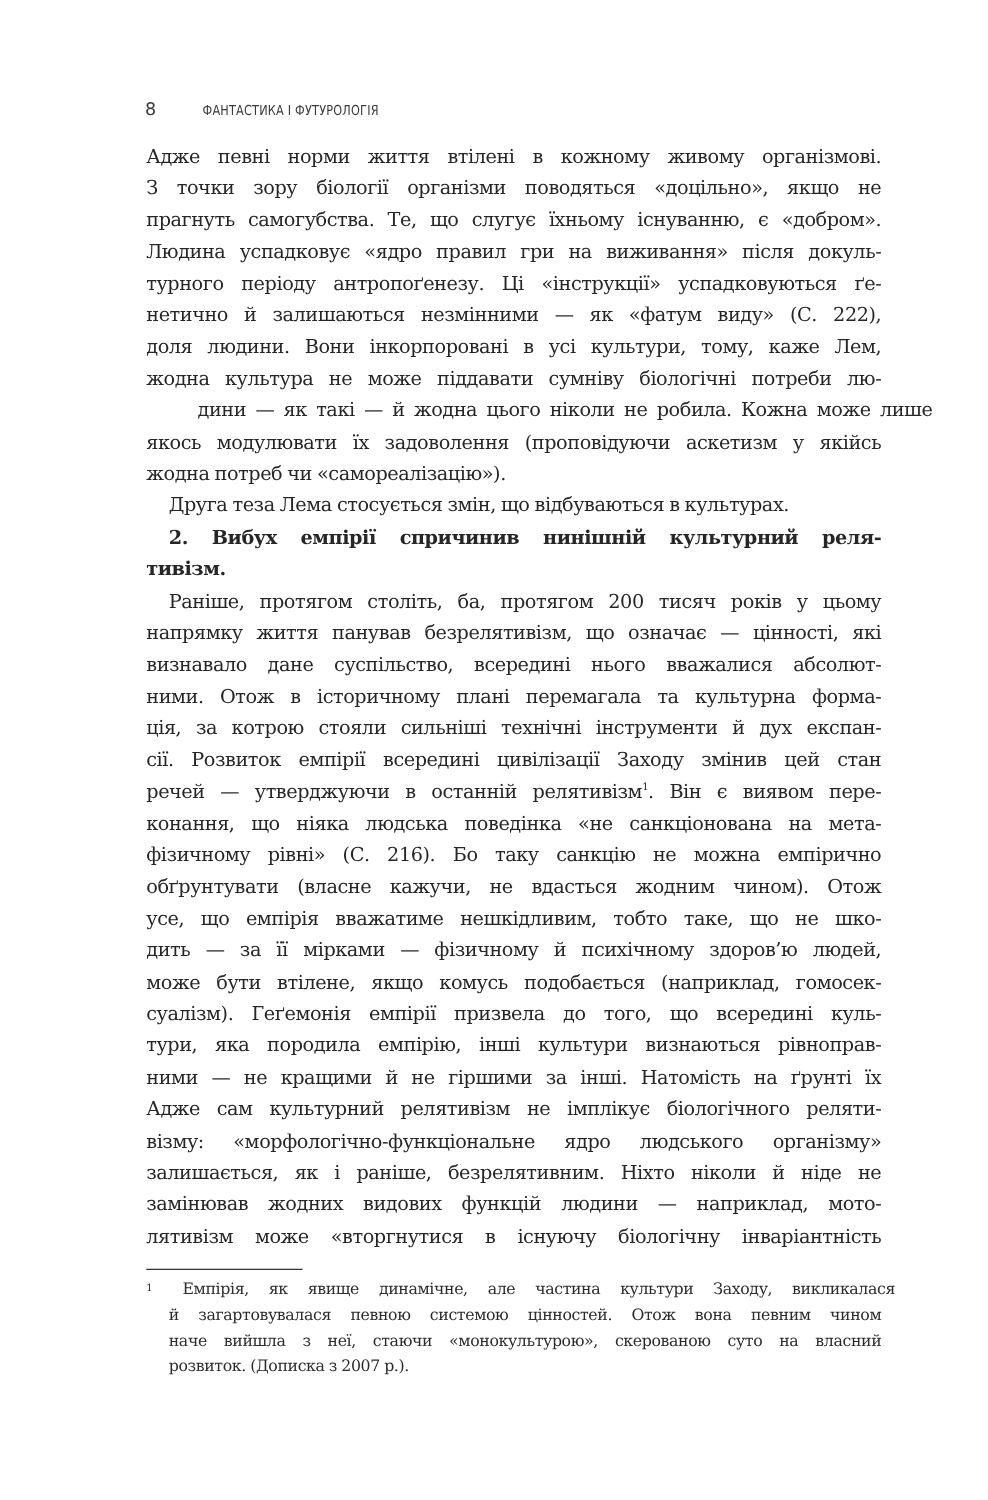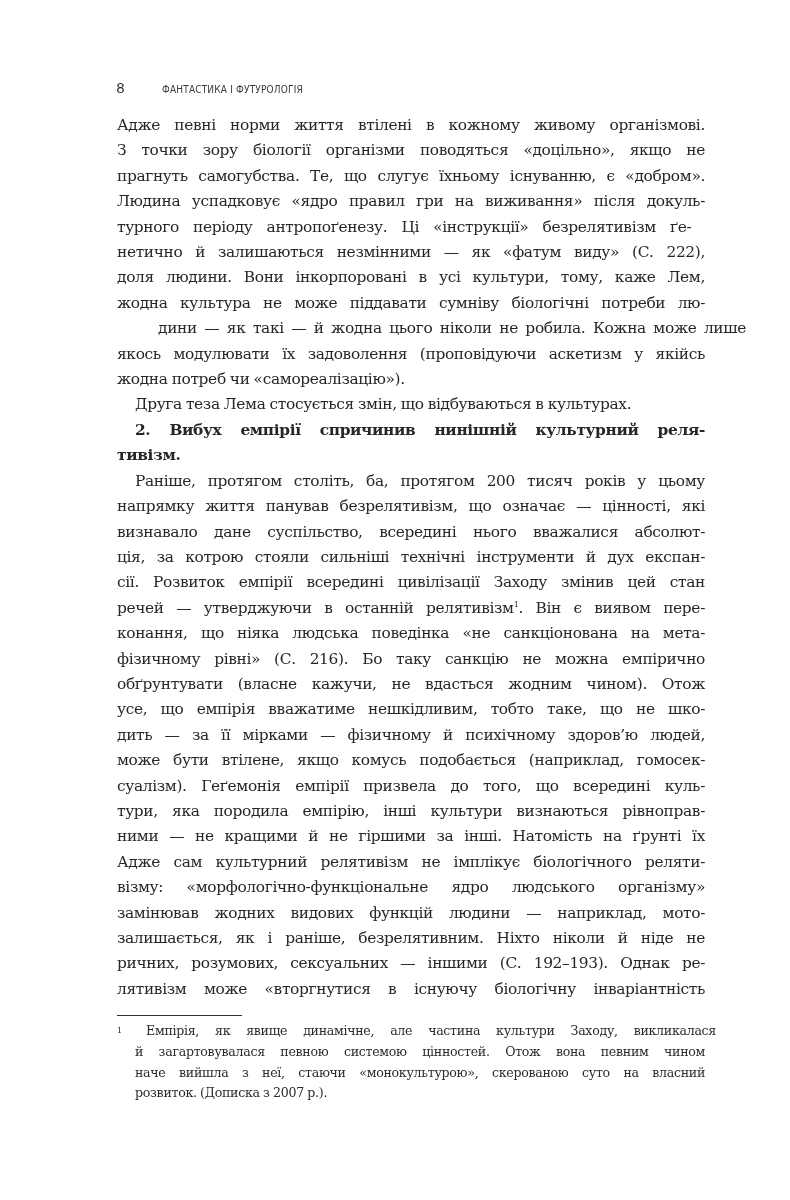--- a/index.html
+++ b/index.html
@@ -107,50 +107,50 @@
 <div class="running-head">
   <span class="folio">8</span>
   <span class="title">ФАНТАСТИКА І ФУТУРОЛОГІЯ</span>
 </div>
 
 <div class="body-text">
   <span class="line" style="word-spacing: 9.75391px; text-align: left; text-align-last: left;">Адже певні норми життя втілені в кожному живому організмові.</span>
   <span class="line" style="word-spacing: 10.6133px; text-align: left; text-align-last: left;">З точки зору біології організми поводяться «доцільно», якщо не</span>
   <span class="line" style="word-spacing: 6.07617px; text-align: left; text-align-last: left;">прагнуть самогубства. Те, що слугує їхньому існуванню, є «добром».</span>
   <span class="line" style="word-spacing: 6.89258px; text-align: left; text-align-last: left;">Людина успадковує «ядро правил гри на виживання» після докуль-</span>
-  <span class="line" style="word-spacing: 9.60156px; text-align: left; text-align-last: left;">турного періоду антропоґенезу. Ці «інструкції» безрелятивізм ґе-</span>
+  <span class="line" style="word-spacing: 9.60156px; text-align: left; text-align-last: left;">турного періоду антропоґенезу. Ці «інструкції» успадковуються ґе-</span>
   <span class="line" style="word-spacing: 8.30903px; text-align: left; text-align-last: left;">нетично й залишаються незмінними — як «фатум виду» (С. 222),</span>
   <span class="line" style="word-spacing: 7.50521px; text-align: left; text-align-last: left;">доля людини. Вони інкорпоровані в усі культури, тому, каже Лем,</span>
   <span class="line" style="word-spacing: 7.88281px; text-align: left; text-align-last: left;">жодна культура не може піддавати сумніву біологічні потреби лю-</span>
   <span class="line" style="word-spacing: 2.92788px; text-align: left; text-align-last: left; margin-left: 41px;">дини — як такі — й жодна цього ніколи не робила. Кожна може лише</span>
   <span class="line" style="word-spacing: 8.08705px; text-align: left; text-align-last: left;">якось модулювати їх задоволення (проповідуючи аскетизм у якійсь</span>
   <span class="line last" style="white-space: nowrap;">жодна потреб чи «самореалізацію»).</span>
   <span class="line indent last" style="white-space: nowrap;">Друга теза Лема стосується змін, що відбуваються в культурах.</span>
   <span class="line indent bold" style="word-spacing: 14.0234px; text-align: right; text-align-last: left;">2. Вибух емпірії спричинив нинішній культурний реля-</span>
   <span class="line bold last" style="white-space: nowrap;">тивізм.</span>
   <span class="line indent" style="word-spacing: 7.55729px; text-align: right; text-align-last: left;">Раніше, протягом століть, ба, протягом 200 тисяч років у цьому</span>
   <span class="line" style="word-spacing: 6.53516px; text-align: left; text-align-last: left;">напрямку життя панував безрелятивізм, що означає — цінності, які</span>
   <span class="line" style="word-spacing: 12.0286px; text-align: left; text-align-last: left;">визнавало дане суспільство, всередині нього вважалися абсолют-</span>
+  <span class="line" style="word-spacing: 8.5293px; text-align: left; text-align-last: left;">ними. Отож в історичному плані перемагала та культурна форма-</span>
   <span class="line" style="word-spacing: 7.14931px; text-align: left; text-align-last: left;">ція, за котрою стояли сильніші технічні інструменти й дух експан-</span>
   <span class="line" style="word-spacing: 9.5918px; text-align: left; text-align-last: left;">сії. Розвиток емпірії всередині цивілізації Заходу змінив цей стан</span>
   <span class="line" style="word-spacing: 7.97222px; text-align: left; text-align-last: left;"><span>речей — утверджуючи в останній релятивізм</span><sup class="fnref">1</sup>. <span>Він є виявом пере-</span></span>
   <span class="line" style="word-spacing: 8.74023px; text-align: left; text-align-last: left;">конання, що ніяка людська поведінка «не санкціонована на мета-</span>
   <span class="line" style="word-spacing: 9.43229px; text-align: left; text-align-last: left;">фізичному рівні» (С. 216). Бо таку санкцію не можна емпірично</span>
   <span class="line" style="word-spacing: 10.3549px; text-align: left; text-align-last: left;">обґрунтувати (власне кажучи, не вдасться жодним чином). Отож</span>
   <span class="line" style="word-spacing: 8.73785px; text-align: left; text-align-last: left;">усе, що емпірія вважатиме нешкідливим, тобто таке, що не шко-</span>
   <span class="line" style="word-spacing: 7.76406px; text-align: left; text-align-last: left;">дить — за її мірками — фізичному й психічному здоров’ю людей,</span>
   <span class="line" style="word-spacing: 8.39062px; text-align: left; text-align-last: left;">може бути втілене, якщо комусь подобається (наприклад, гомосек-</span>
   <span class="line" style="word-spacing: 9.96289px; text-align: left; text-align-last: left;">суалізм). Геґемонія емпірії призвела до того, що всередині куль-</span>
   <span class="line" style="word-spacing: 9.66518px; text-align: left; text-align-last: left;">тури, яка породила емпірію, інші культури визнаються рівноправ-</span>
   <span class="line" style="word-spacing: 6.27865px; text-align: left; text-align-last: left;">ними — не кращими й не гіршими за інші. Натомість на ґрунті їх</span>
   <span class="line" style="word-spacing: 8.85491px; text-align: left; text-align-last: left;">Адже сам культурний релятивізм не імплікує біологічного реляти-</span>
   <span class="line" style="word-spacing: 18.9805px; text-align: left; text-align-last: left;">візму: «морфологічно-функціональне ядро людського організму»</span>
+  <span class="line" style="word-spacing: 8.56597px; text-align: left; text-align-last: left;">залишається, як і раніше, безрелятивним. Ніхто ніколи й ніде не</span>
   <span class="line" style="word-spacing: 11.4598px; text-align: left; text-align-last: left;">замінював жодних видових функцій людини — наприклад, мото-</span>
-  <span class="line" style="word-spacing: 8.56597px; text-align: left; text-align-last: left;">залишається, як і раніше, безрелятивним. Ніхто ніколи й ніде не</span>
-  <span class="line" style="word-spacing: 7.74805px; text-align: left; text-align-last: left;">ричних, розумових, сексуальних — іншими (С. 192–193). Однак ре-</span>
   <span class="line" style="word-spacing: 12.9792px; text-align: left; text-align-last: left;">лятивізм може «вторгнутися в існуючу біологічну інваріантність</span>
 </div>
 
 <div class="footnote-rule"></div>
 
 <div class="footnote">
   <span class="fn-mark">1</span>
   <div class="fn-body">
     <span class="line" style="word-spacing: 12.2293px; text-align: left; text-align-last: left; margin-left: 11px;">Емпірія, як явище динамічне, але частина культури Заходу, викликалася</span>
     <span class="line" style="word-spacing: 11.8035px; text-align: left; text-align-last: left;">й загартовувалася певною системою цінностей. Отож вона певним чином</span>

